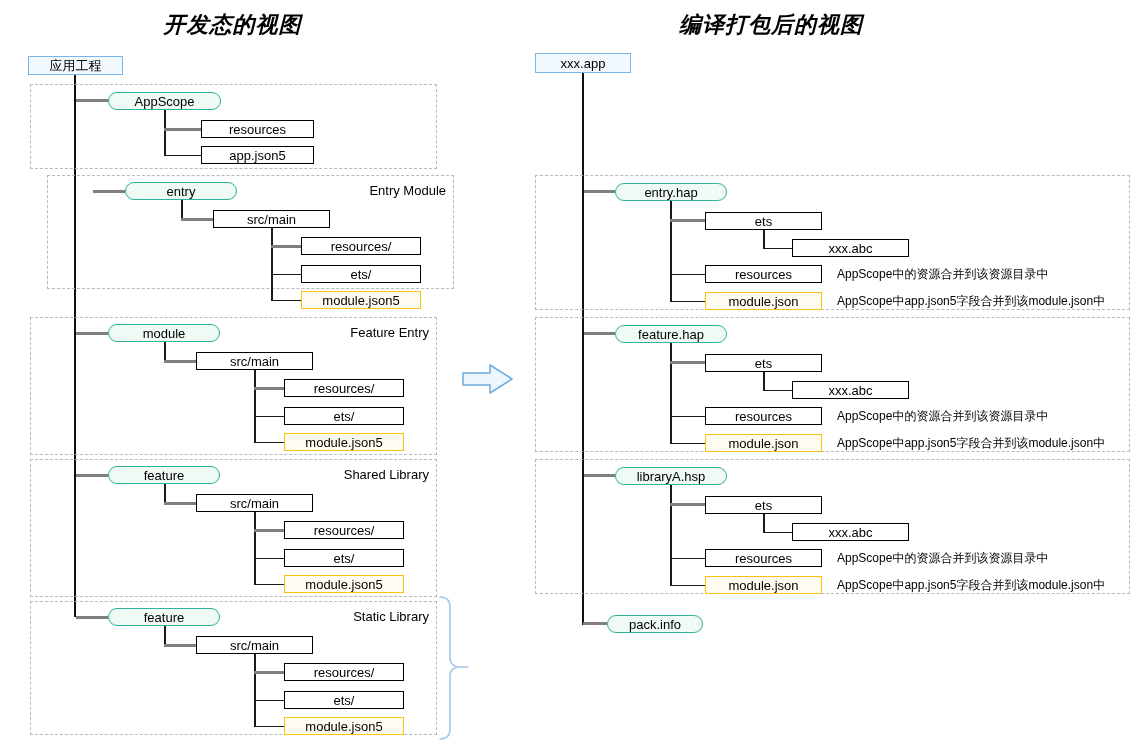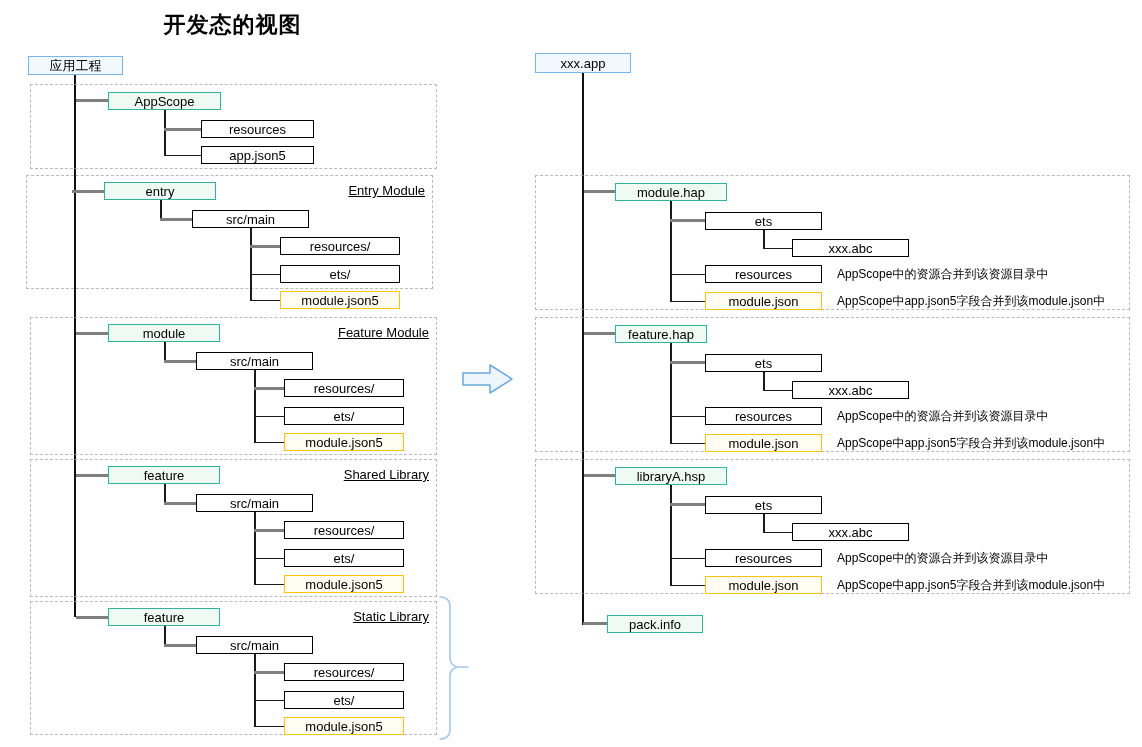--- a/index.html
+++ b/index.html
@@ -2,82 +2,83 @@
 <html><head>
 <meta charset="utf-8">
 <style>
   html,body { margin:0; padding:0; background:#fff; }
   .canvas {
     position:relative; width:1142px; height:747px; overflow:hidden;
     font-family:"Liberation Sans","DejaVu Sans",sans-serif; color:#000; background:#fff;
   }
   .title {
     position:absolute; top:10px; font-size:22px; font-weight:700;
-    text-align:center; letter-spacing:1px;
+    text-align:center; letter-spacing:1px;font-style:italic;
   }
   .g { position:absolute; border:1px dashed var(--dashed-border,#b9b9b9); box-sizing:border-box; }
   .b {
     position:absolute; height:18px; line-height:17px; box-sizing:border-box;
     border:1.4px solid var(--plain-border,#000); background:#fff;
     text-align:center; font-size:13px; white-space:nowrap;
   }
   .b.blue  { border-color:var(--blue-border,#78b5e8);  background:var(--blue-bg,#f2f9fe); }
-  .b.teal  { border-color:var(--teal-border,#2fb39b);  background:var(--teal-bg,#f0faf5); }
+  .b.teal  { border-color:var(--teal-border,#2fb39b);  background:var(--teal-bg,#f0faf5);border-radius:9px; }
   .b.yellow{ border-color:var(--yellow-border,#fbc30b);background:var(--yellow-bg,#fffdf2); }
   .h { position:absolute; height:1px; background:var(--line-thin,#1a1a1a); }
   .h.thick { height:3px; background:var(--line-thick,#7f7f7f); }
   .v { position:absolute; width:1.5px; background:var(--line-thin,#1a1a1a); }
   .trunk { position:absolute; width:1.5px; background:#111; }
-  .mlabel { position:absolute; right:7px; top:7px; font-size:13px; white-space:nowrap;text-decoration:underline; }
+  .mlabel { position:absolute; right:7px; top:7px; font-size:13px; white-space:nowrap; }
   .note { position:absolute; font-size:12px; white-space:nowrap; height:18px; line-height:18px; }
   .harnote { position:absolute; font-size:12px; white-space:nowrap; line-height:13px; }
   .arrow-shape { fill:var(--arrow-fill,#eef6fd); stroke:var(--arrow-border,#6aa9dc); stroke-width:1.5; stroke-linejoin:round; }
   .brace-path { fill:none; stroke:var(--brace-color,#a5c7ea); stroke-width:1.6; stroke-linecap:round; }
   svg { position:absolute; display:block; }
 </style>
 </head>
 <body style="--blue-border: #78b5e8; --blue-bg: #f2f9fe; --teal-border: #2fb39b; --teal-bg: #f0faf5; --yellow-border: #fbc30b; --yellow-bg: #fffdf2; --plain-border: #000000; --dashed-border: #b9b9b9; --line-thin: #1a1a1a; --line-thick: #7f7f7f; --arrow-border: #6aa9dc; --arrow-fill: #eef6fd; --brace-color: #a5c7ea;">
 
 <div class="canvas">
 
   <div class="title" style="left:0;width:465px">开发态的视图</div>
+  <div class="title" style="left:535px;width:472px">编译打包后的视图</div>
 
   <div class="b blue" style="left:28px;top:56px;width:95px;height:19px">应用工程</div>
   <div class="trunk" style="left:74px;top:75px;height:542px"></div>
 
   <div class="g" style="left:30px;top:84px;width:407px;height:85px">
     <div class="h thick" style="left:45px;top:14px;width:32px"></div>
     <div class="b teal" style="left:77px;top:7px;width:113px">AppScope</div>
     <div class="v" style="left:133px;top:25px;height:46px"></div>
     <div class="h thick" style="left:133px;top:43px;width:37px"></div>
     <div class="b" style="left:170px;top:35px;width:113px">resources</div>
     <div class="h" style="left:133px;top:70px;width:37px"></div>
     <div class="b" style="left:170px;top:61px;width:113px">app.json5</div>
   </div>
 
-  <div class="g" style="left:26px;top:175px;width:407px;height:114px">
+  <div class="g" style="left:47px;top:175px;width:407px;height:114px">
     <div class="h thick" style="left:45px;top:14px;width:32px"></div>
     <div class="b teal" style="left:77px;top:6px;width:112px">entry</div>
     <div class="mlabel">Entry Module</div>
     <div class="v" style="left:133px;top:24px;height:19px"></div>
     <div class="h thick" style="left:133px;top:42px;width:32px"></div>
     <div class="b" style="left:165px;top:34px;width:117px">src/main</div>
     <div class="v" style="left:223px;top:52px;height:73px"></div>
     <div class="h thick" style="left:223px;top:69px;width:30px"></div>
     <div class="b" style="left:253px;top:61px;width:120px">resources/</div>
     <div class="h" style="left:223px;top:98px;width:30px"></div>
     <div class="b" style="left:253px;top:89px;width:120px">ets/</div>
     <div class="h" style="left:223px;top:124px;width:30px"></div>
     <div class="b yellow" style="left:253px;top:115px;width:120px">module.json5</div>
   </div>
 
   <div class="g" style="left:30px;top:317px;width:407px;height:138px">
     <div class="h thick" style="left:45px;top:14px;width:32px"></div>
     <div class="b teal" style="left:77px;top:6px;width:112px">module</div>
-    <div class="mlabel">Feature Module</div>
+    <div class="mlabel">Feature Entry</div>
     <div class="v" style="left:133px;top:24px;height:19px"></div>
     <div class="h thick" style="left:133px;top:42px;width:32px"></div>
     <div class="b" style="left:165px;top:34px;width:117px">src/main</div>
     <div class="v" style="left:223px;top:52px;height:73px"></div>
     <div class="h thick" style="left:223px;top:69px;width:30px"></div>
     <div class="b" style="left:253px;top:61px;width:120px">resources/</div>
     <div class="h" style="left:223px;top:98px;width:30px"></div>
     <div class="b" style="left:253px;top:89px;width:120px">ets/</div>
     <div class="h" style="left:223px;top:124px;width:30px"></div>
     <div class="b yellow" style="left:253px;top:115px;width:120px">module.json5</div>
@@ -117,38 +118,38 @@
 
   <svg style="left:462px;top:363px" width="52" height="32" viewBox="0 0 52 32">
     <polygon class="arrow-shape" points="1,10 28,10 28,2 50,16 28,30 28,22 1,22"></polygon>
   </svg>
 
   <div class="b blue" style="left:535px;top:53px;width:96px;height:20px;line-height:19px">xxx.app</div>
   <div class="trunk" style="left:582px;top:73px;height:552px"></div>
 
   <div class="g" style="left:535px;top:175px;width:595px;height:135px">
     <div class="h thick" style="left:48px;top:14px;width:31px"></div>
-    <div class="b teal" style="left:79px;top:7px;width:112px">module.hap</div>
+    <div class="b teal" style="left:79px;top:7px;width:112px">entry.hap</div>
     <div class="v" style="left:134px;top:25px;height:101px"></div>
     <div class="h thick" style="left:134px;top:43px;width:35px"></div>
     <div class="b" style="left:169px;top:36px;width:117px">ets</div>
     <div class="v" style="left:227px;top:54px;height:19px"></div>
     <div class="h" style="left:227px;top:72px;width:29px"></div>
     <div class="b" style="left:256px;top:63px;width:117px">xxx.abc</div>
     <div class="h" style="left:134px;top:98px;width:35px"></div>
     <div class="b" style="left:169px;top:89px;width:117px">resources</div>
     <div class="note" style="left:301px;top:89px">AppScope中的资源合并到该资源目录中</div>
     <div class="h" style="left:134px;top:125px;width:35px"></div>
     <div class="b yellow" style="left:169px;top:116px;width:117px">module.json</div>
     <div class="note" style="left:301px;top:116px">AppScope中app.json5字段合并到该module.json中</div>
   </div>
 
   <div class="g" style="left:535px;top:317px;width:595px;height:135px">
     <div class="h thick" style="left:48px;top:14px;width:31px"></div>
-    <div class="b teal" style="left:79px;top:7px;width:92px">feature.hap</div>
+    <div class="b teal" style="left:79px;top:7px;width:112px">feature.hap</div>
     <div class="v" style="left:134px;top:25px;height:101px"></div>
     <div class="h thick" style="left:134px;top:43px;width:35px"></div>
     <div class="b" style="left:169px;top:36px;width:117px">ets</div>
     <div class="v" style="left:227px;top:54px;height:19px"></div>
     <div class="h" style="left:227px;top:72px;width:29px"></div>
     <div class="b" style="left:256px;top:63px;width:117px">xxx.abc</div>
     <div class="h" style="left:134px;top:98px;width:35px"></div>
     <div class="b" style="left:169px;top:89px;width:117px">resources</div>
     <div class="note" style="left:301px;top:89px">AppScope中的资源合并到该资源目录中</div>
     <div class="h" style="left:134px;top:125px;width:35px"></div>

